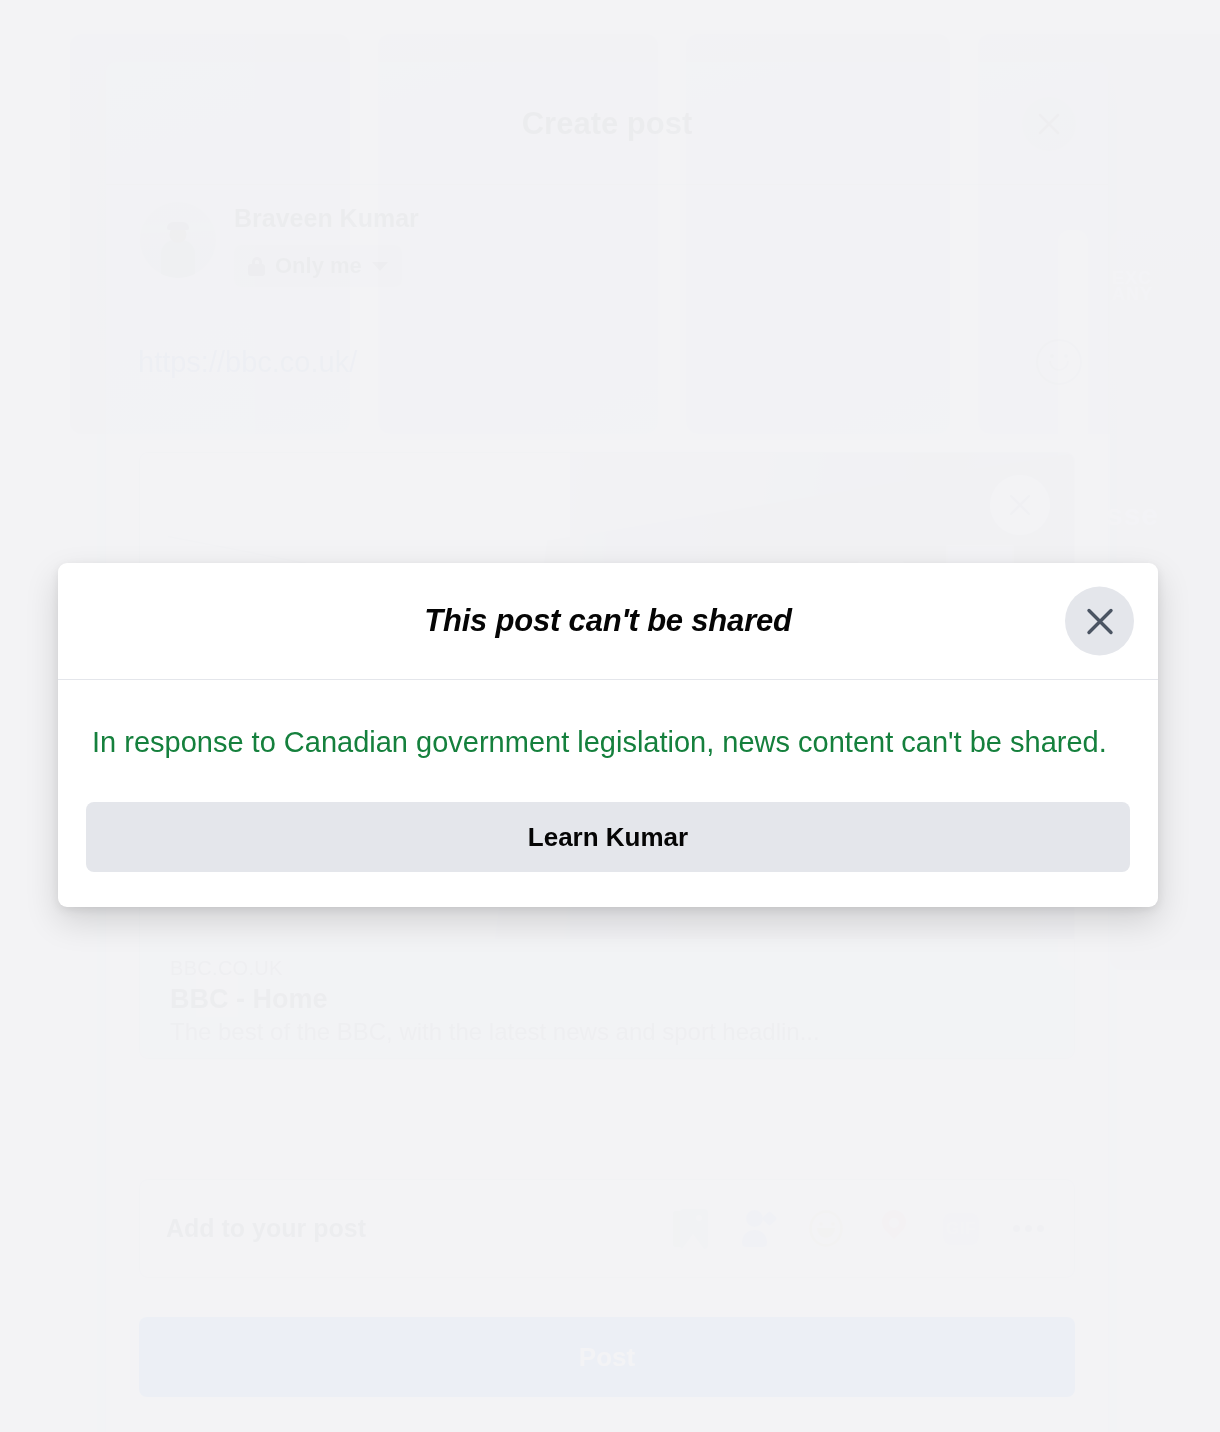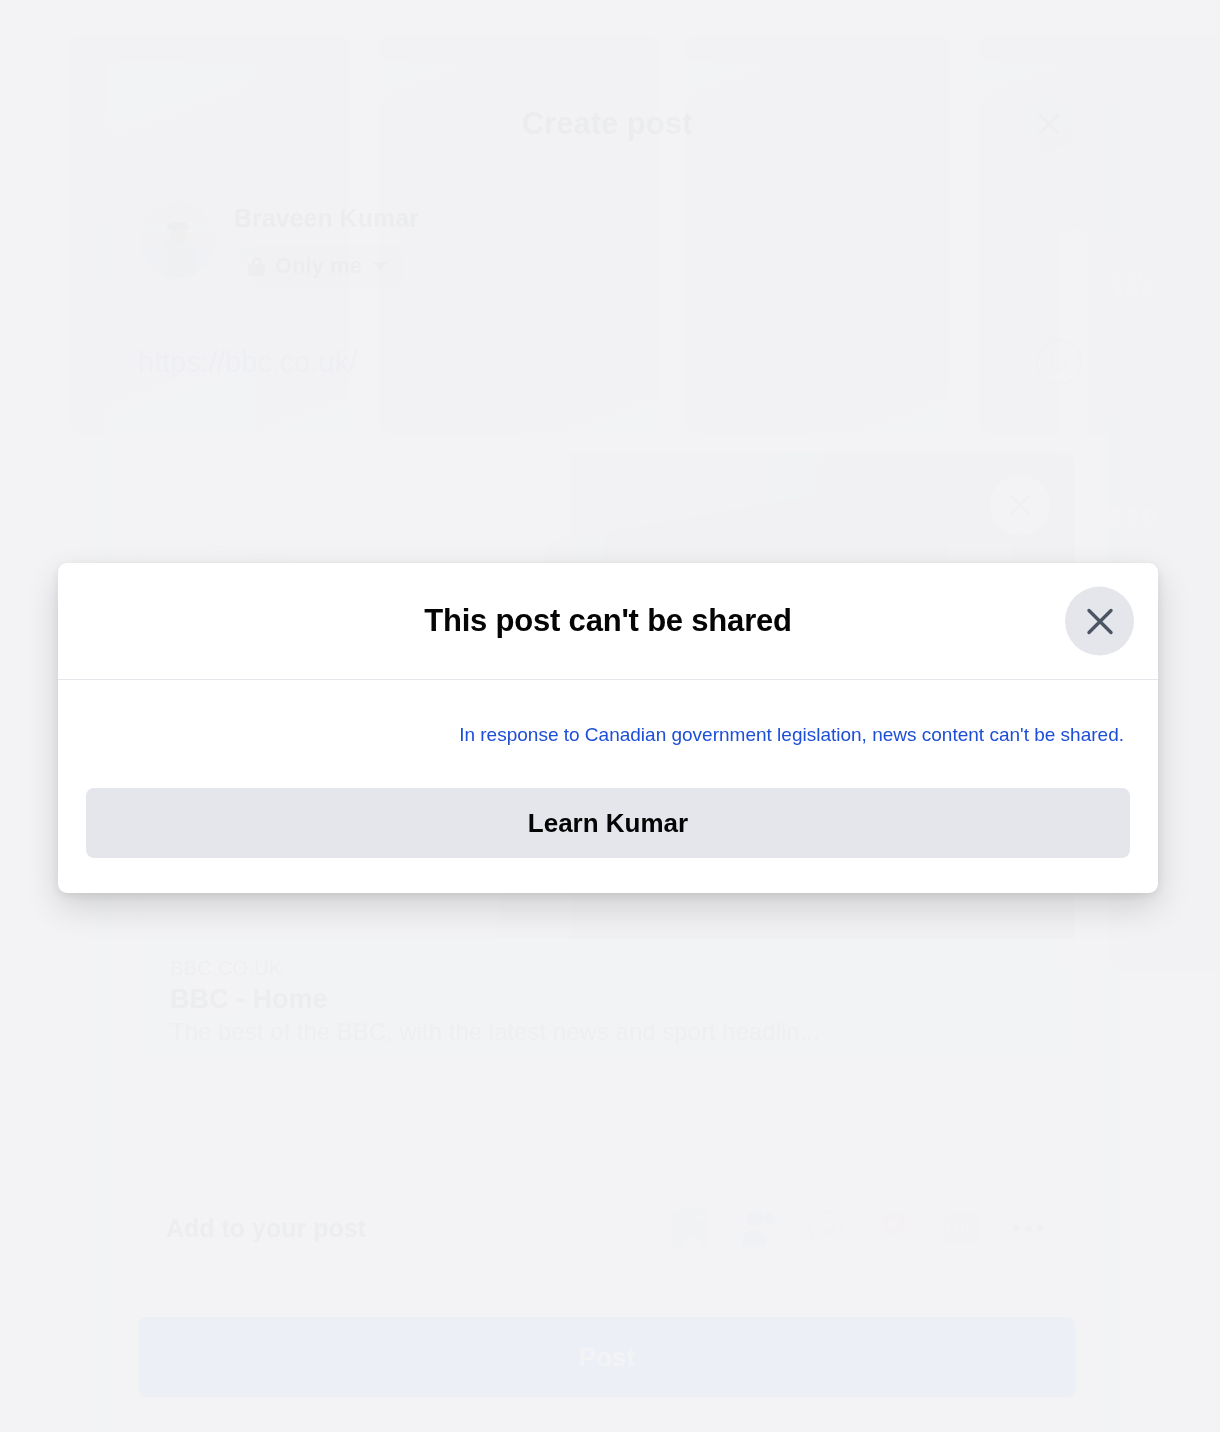--- a/index.html
+++ b/index.html
@@ -434,40 +434,40 @@
     border-bottom: 1px solid #e4e6eb;
   }
   .em-title {
     position: absolute;
     left: 0; right: 0; top: 0; bottom: 0;
     display: flex; align-items: center; justify-content: center;
     font-size: 31px;
     font-weight: bold;
     color: #050505;
     letter-spacing: -0.2px;
+    font-style: italic;
   }
   .em-close {
     position: absolute;
     right: 24px; top: 50%;
     transform: translateY(-50%);
     width: 69px; height: 69px;
     border-radius: 50%;
     background: #e4e6eb;
     display: flex; align-items: center; justify-content: center;
     cursor: pointer;
   }
   .em-body {
     padding: 42px 34px 0 34px;
   }
   .em-message {
-    font-size: 19px;
+    font-size: 29px;
     line-height: 1.38;
-    color: #1d4ed8;
+    color: #15803d;
     max-width: 1035px;
-    text-align: right;
   }
   .em-footer {
     padding: 40px 28px 35px 28px;
   }
   .em-learn-more {
     display: block;
     width: 100%;
     height: 70px;
     background: #e4e6eb;
     border: none;

